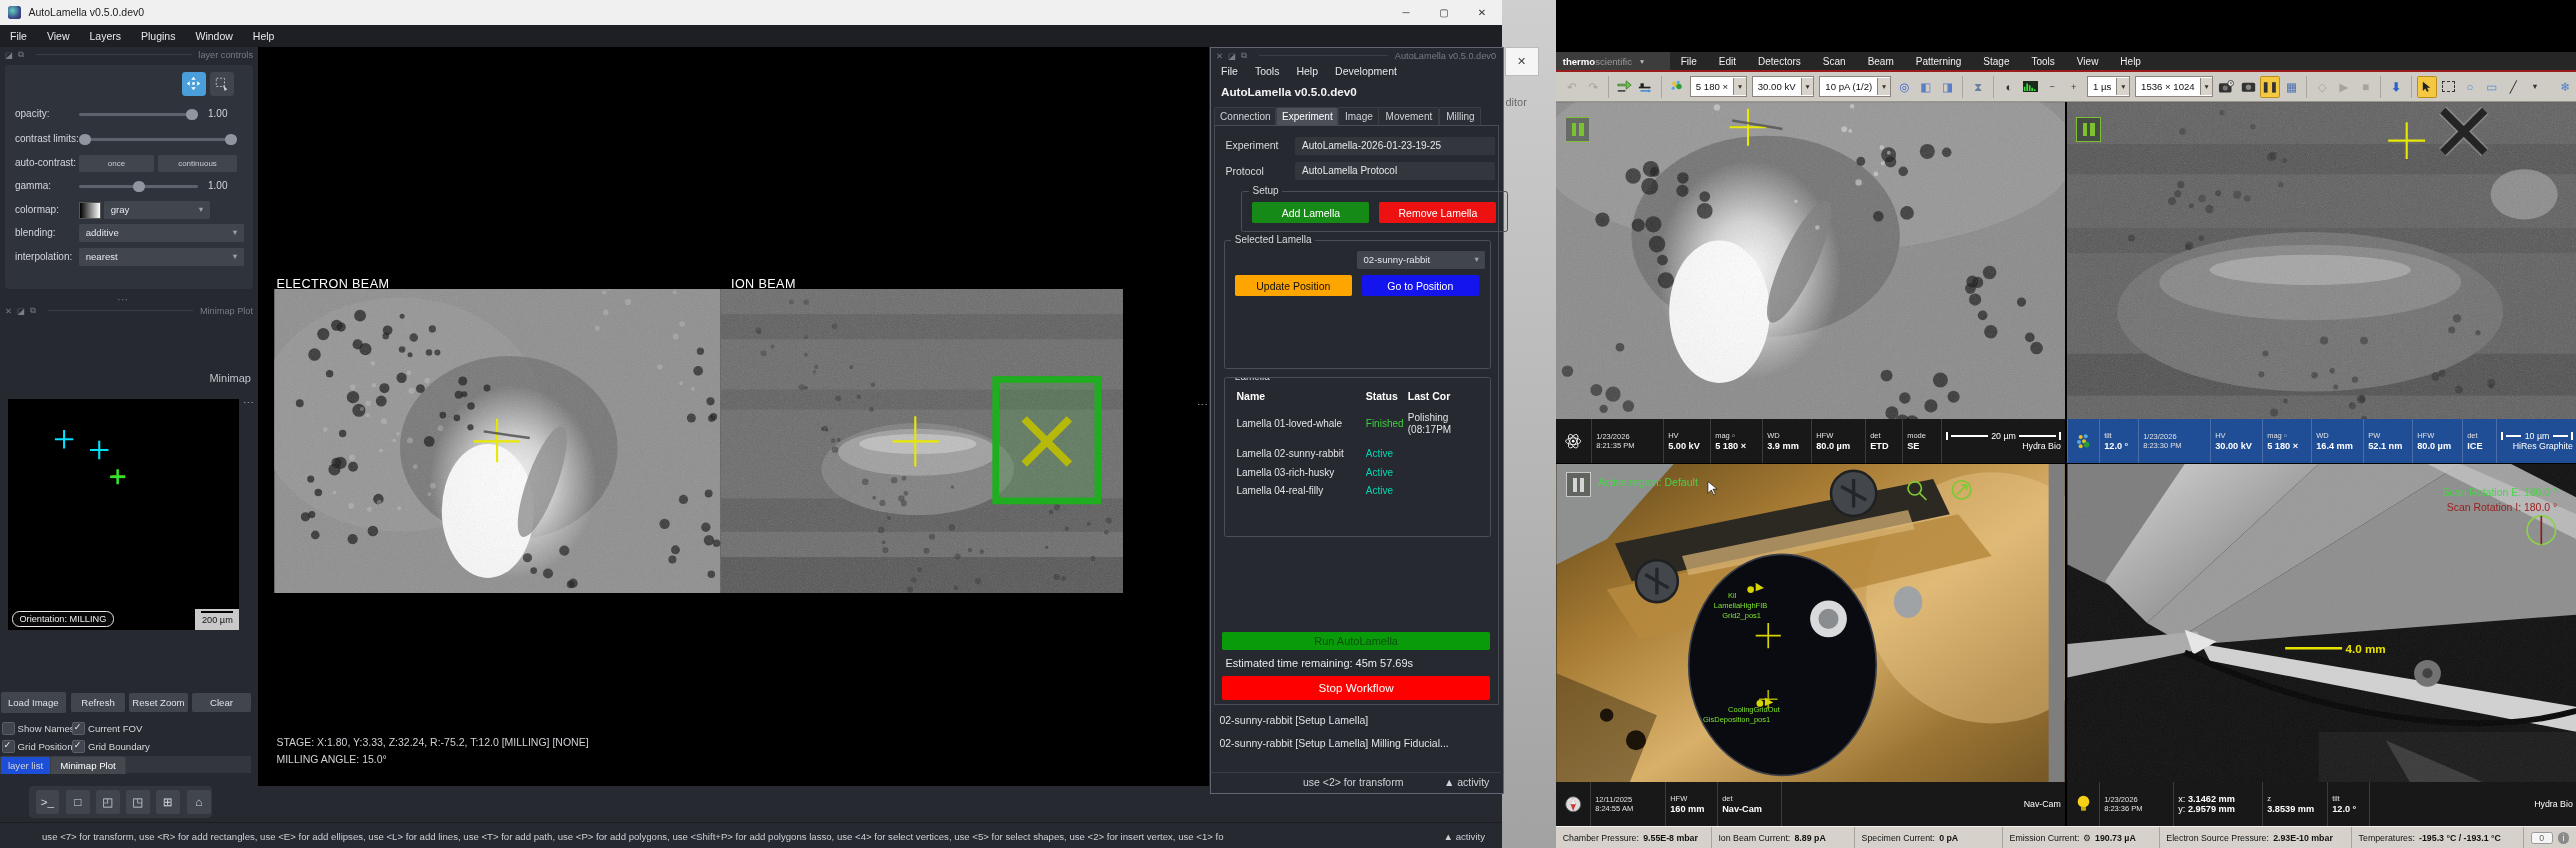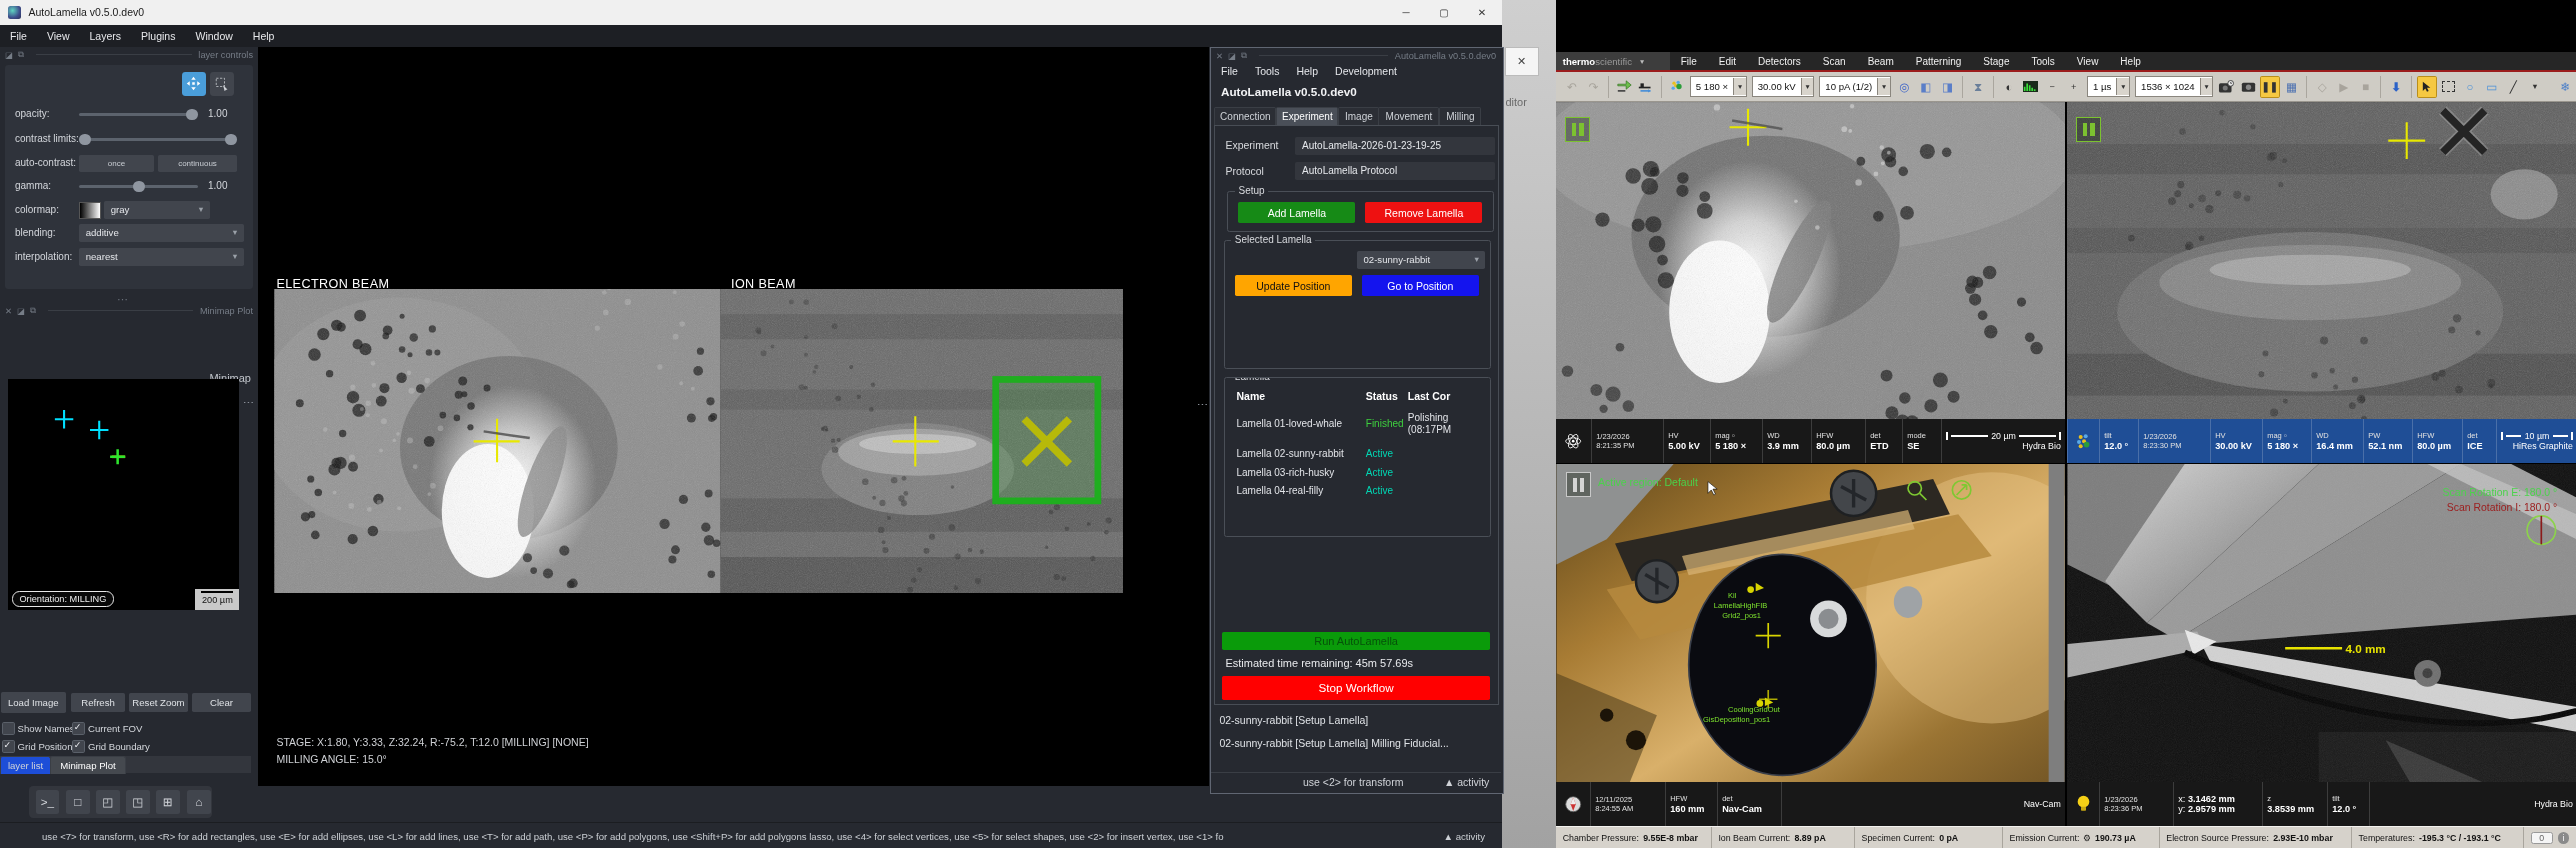--- a/index.html
+++ b/index.html
@@ -209,21 +209,21 @@
       </div>
       <div class="a" style="left:117px;top:246px;color:#6b717b;font-size:11px">⋯</div>
       <div class="dockhdr a" style="left:5px;top:258px;width:248px">
         <span class="ic">✕</span>
         <span class="ic">◪</span>
         <span class="ic">⧉</span>
         <span class="dash"></span>
         <span>Minimap Plot</span>
       </div>
       <div class="a" style="left:0;top:325px;width:251px;text-align:right;color:#c0c4ca;font-size:11px">Minimap</div>
-      <div class="a" style="left:8.4px;top:332px;width:231px;height:231px;background:#000">
+      <div class="a" style="left:8.4px;top:352px;width:231px;height:231px;background:#000">
         <svg class="a" style="left:0;top:0" width="231" height="231" viewBox="0 0 276 276">
           <path d="M67 37v22M56 48h22" stroke="#00e0ff" stroke-width="2.5"></path>
           <path d="M109 50v22M98 61h22" stroke="#00e0ff" stroke-width="2.5"></path>
           <path d="M124 93h16" stroke="#e8e800" stroke-width="3"></path>
           <path d="M131 84v18M122 93h18" stroke="#2ee62e" stroke-width="3"></path>
         </svg>
         <div class="a" style="left:3.4px;bottom:3.4px;padding:1.7px 6.7px;border:0.8px solid #e8e8e8;border-radius:7.5px;color:#efefef;font-size:9.2px;background:rgba(20,20,20,.45)">Orientation: MILLING</div>
         <div class="a" style="right:0;bottom:0;width:44px;height:21px;background:#c9c9c9;color:#111;font-size:9.2px;text-align:center">
           <div style="width:32px;height:2.5px;background:#000;margin:1.7px auto 1.7px auto"></div>
           <span>200 µm</span>
@@ -514,21 +514,21 @@
       <div class="ptab" style="left:164px;width:59px">Movement</div>
       <div class="ptab" style="left:225px;width:40px">Milling</div>
     </div>
 
     <div class="contentbox" style="left:3.4px;top:77px;width:283px;height:578px">
       <span class="plabel" style="left:10px;top:13.4px">Experiment</span>
       <div class="pfield" style="left:80px;top:11px;width:193px">AutoLamella-2026-01-23-19-25</div>
       <span class="plabel" style="left:10px;top:39px">Protocol</span>
       <div class="pfield" style="left:80px;top:36px;width:193px">AutoLamella Protocol</div>
 
-      <div class="gbox" style="left:12px;top:65px;width:265px;height:39px">
+      <div class="gbox" style="left:26px;top:65px;width:265px;height:39px">
         <span class="glegend">Setup</span>
         <div class="cbtn" style="left:10px;top:10px;width:117px;height:21px;background:var(--add_green)">Add Lamella</div>
         <div class="cbtn" style="left:137px;top:10px;width:117px;height:21px;background:var(--remove_red)">Remove Lamella</div>
       </div>
 
       <div class="gbox" style="left:8.4px;top:114px;width:265px;height:127px">
         <span class="glegend">Selected Lamella</span>
         <div class="ddown" style="left:132px;top:10px;width:122px">
           <span>02-sunny-rabbit</span><span class="arr">▼</span>
         </div>

